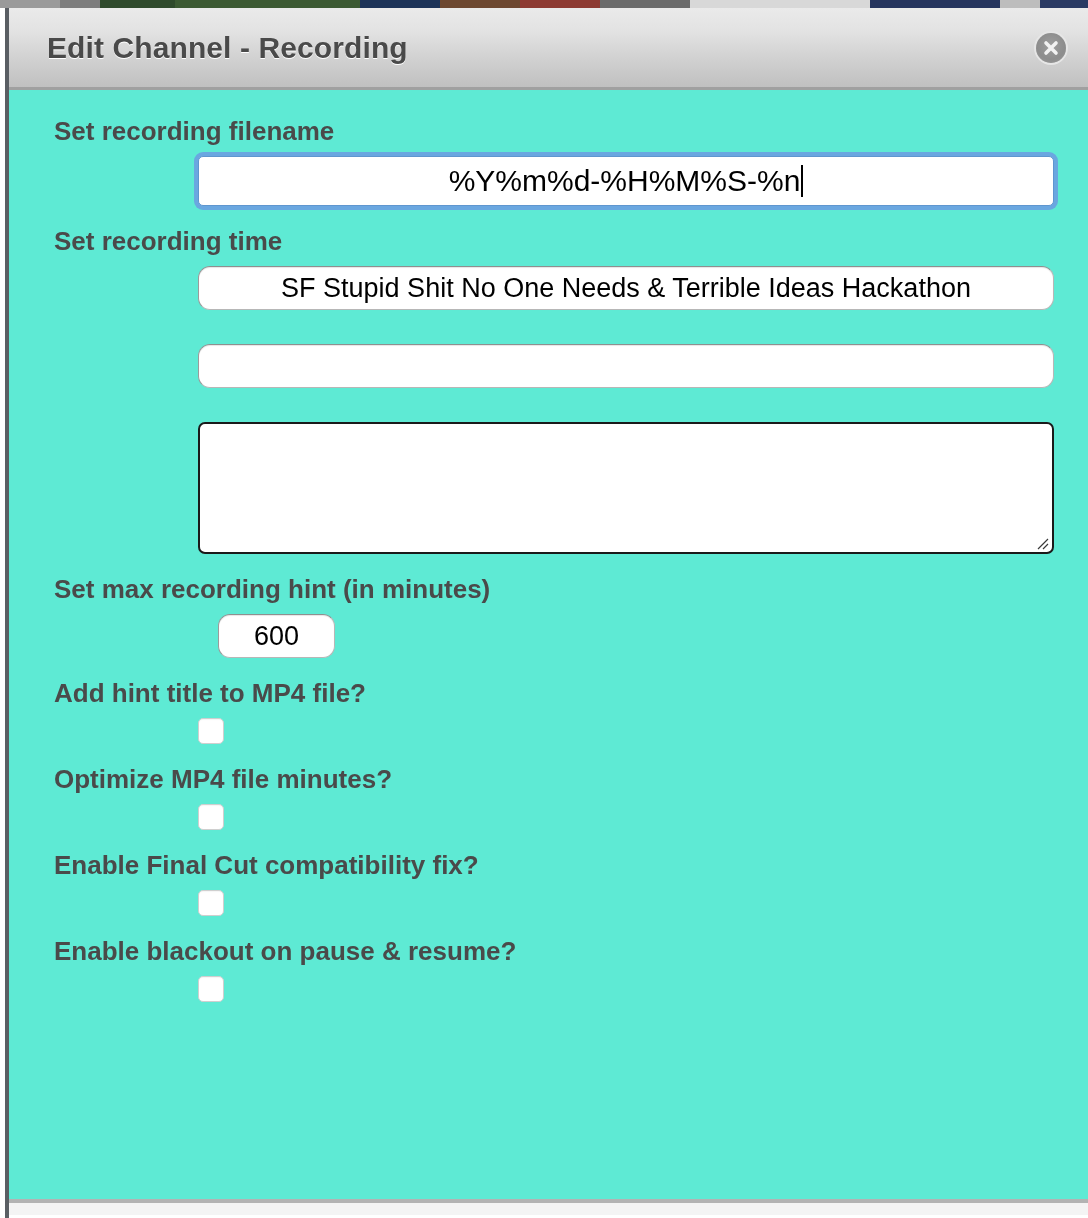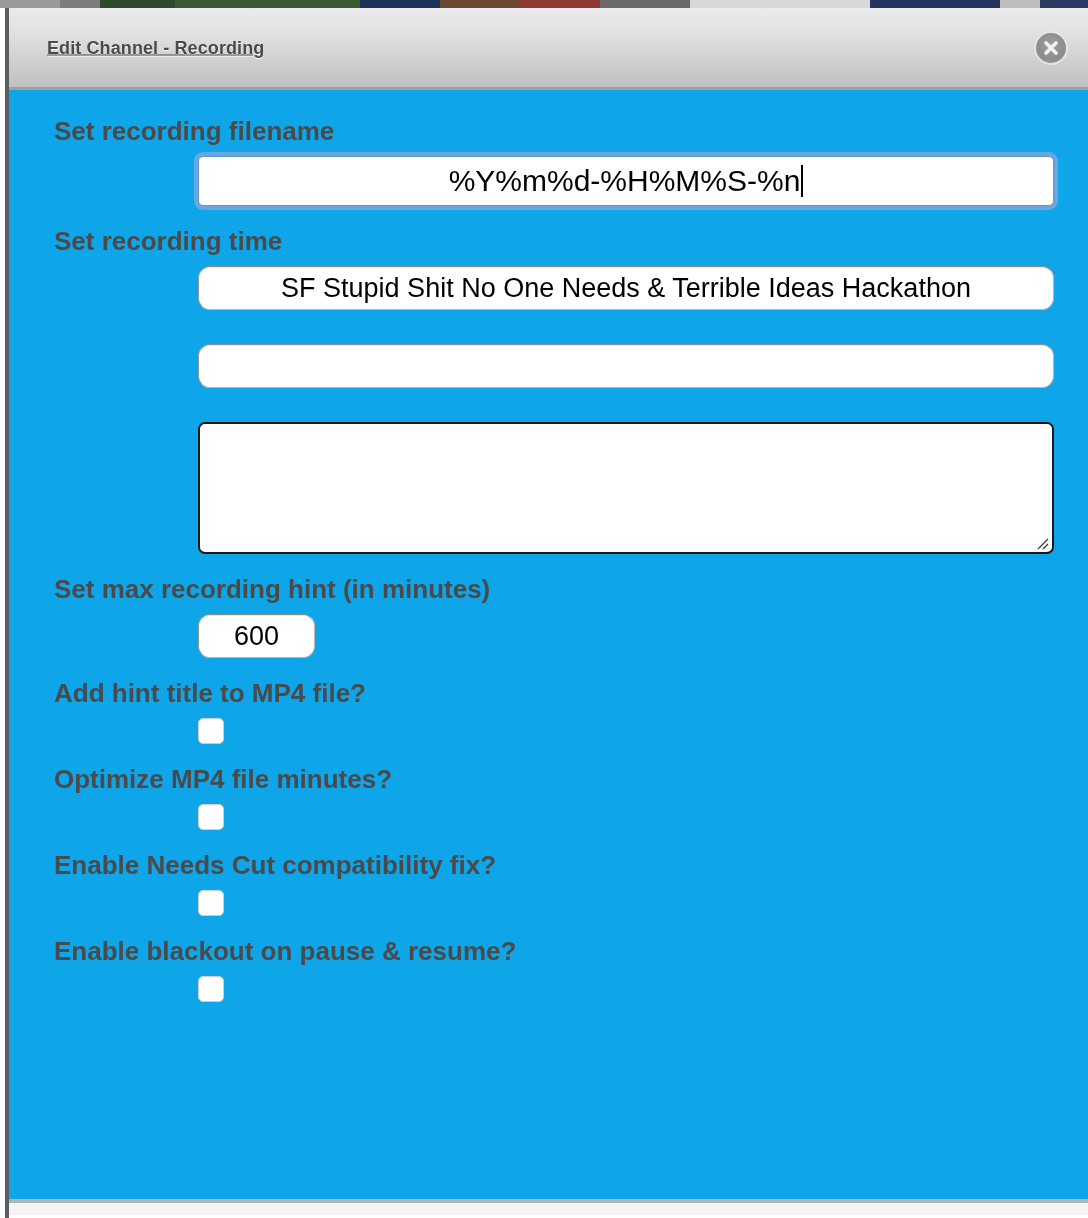--- a/index.html
+++ b/index.html
@@ -55,47 +55,46 @@
     height: 82px;
     background: linear-gradient(to bottom, #eaeaea 0%, #e3e3e3 28%, #d2d2d2 62%, #c0c0c0 100%);
     border-bottom: 3px solid #a0a0a0;
     box-sizing: border-box;
   }
   #dialog-title {
     position: absolute;
     left: 38px;
     top: 50%;
     transform: translateY(-50%);
-    font-size: 18px;
+    font-size: 30px;
     font-weight: bold;
     color: #4a4a4a;
     text-shadow: 0 1px 0 #ffffff;
     letter-spacing: 0.1px;
     white-space: nowrap;
-    text-decoration: underline;
   }
   #close-button {
     position: absolute;
     right: 22px;
     top: 50%;
     transform: translateY(-50%);
     width: 30px;
     height: 30px;
     border-radius: 50%;
     background: radial-gradient(circle at 50% 42%, #9e9e9e 0%, #8d8d8d 60%, #9c9c9c 100%);
     box-shadow: 0 0 0 2px #e6e6e6, 0 1px 2px rgba(0,0,0,0.18);
     cursor: pointer;
   }
   #close-button svg { display: block; }
 
   
   #form-body {
     position: relative;
     padding: 0;
-    background: #0ea5e9;
+    background: #5eead4;
     height: 1125px;
     box-sizing: border-box;
   }
 
   .field-label {
     font-size: 26px;
     font-weight: bold;
     color: #4a4a4a;
     margin: 0;
     padding-left: 45px;
@@ -119,21 +118,21 @@
     outline: none;
     border: 1px solid #b7b7b7;
     border-top-color: #8f8f8f;
     border-left-color: #9b9b9b;
     border-radius: 12px;
     box-shadow: inset 0 1px 1px rgba(0,0,0,0.10);
     height: 44px;
     line-height: 38px;
   }
   .text-input.wide { width: 856px; }
-  .text-input.small { width: 117px; }
+  .text-input.small { width: 117px; margin-left: 20px; }
 
   .text-input.focused {
     border: 1px solid #5f96cf;
     border-radius: 5px;
     box-shadow: 0 0 0 4px #6aa7e0;
     height: 50px;
     line-height: 44px;
     font-size: 30px;
     padding: 2px 6px;
   }
@@ -281,21 +280,21 @@
     <div class="gap-b"></div>
 
     <div class="field-label">Optimize MP4 file minutes?</div>
     <div class="gap-a"></div>
     <div class="control-row">
       <div class="checkbox"></div>
     </div>
 
     <div class="gap-b"></div>
 
-    <div class="field-label">Enable Needs Cut compatibility fix?</div>
+    <div class="field-label">Enable Final Cut compatibility fix?</div>
     <div class="gap-a"></div>
     <div class="control-row">
       <div class="checkbox"></div>
     </div>
 
     <div class="gap-b"></div>
 
     <div class="field-label">Enable blackout on pause &amp; resume?</div>
     <div class="gap-a"></div>
     <div class="control-row">

